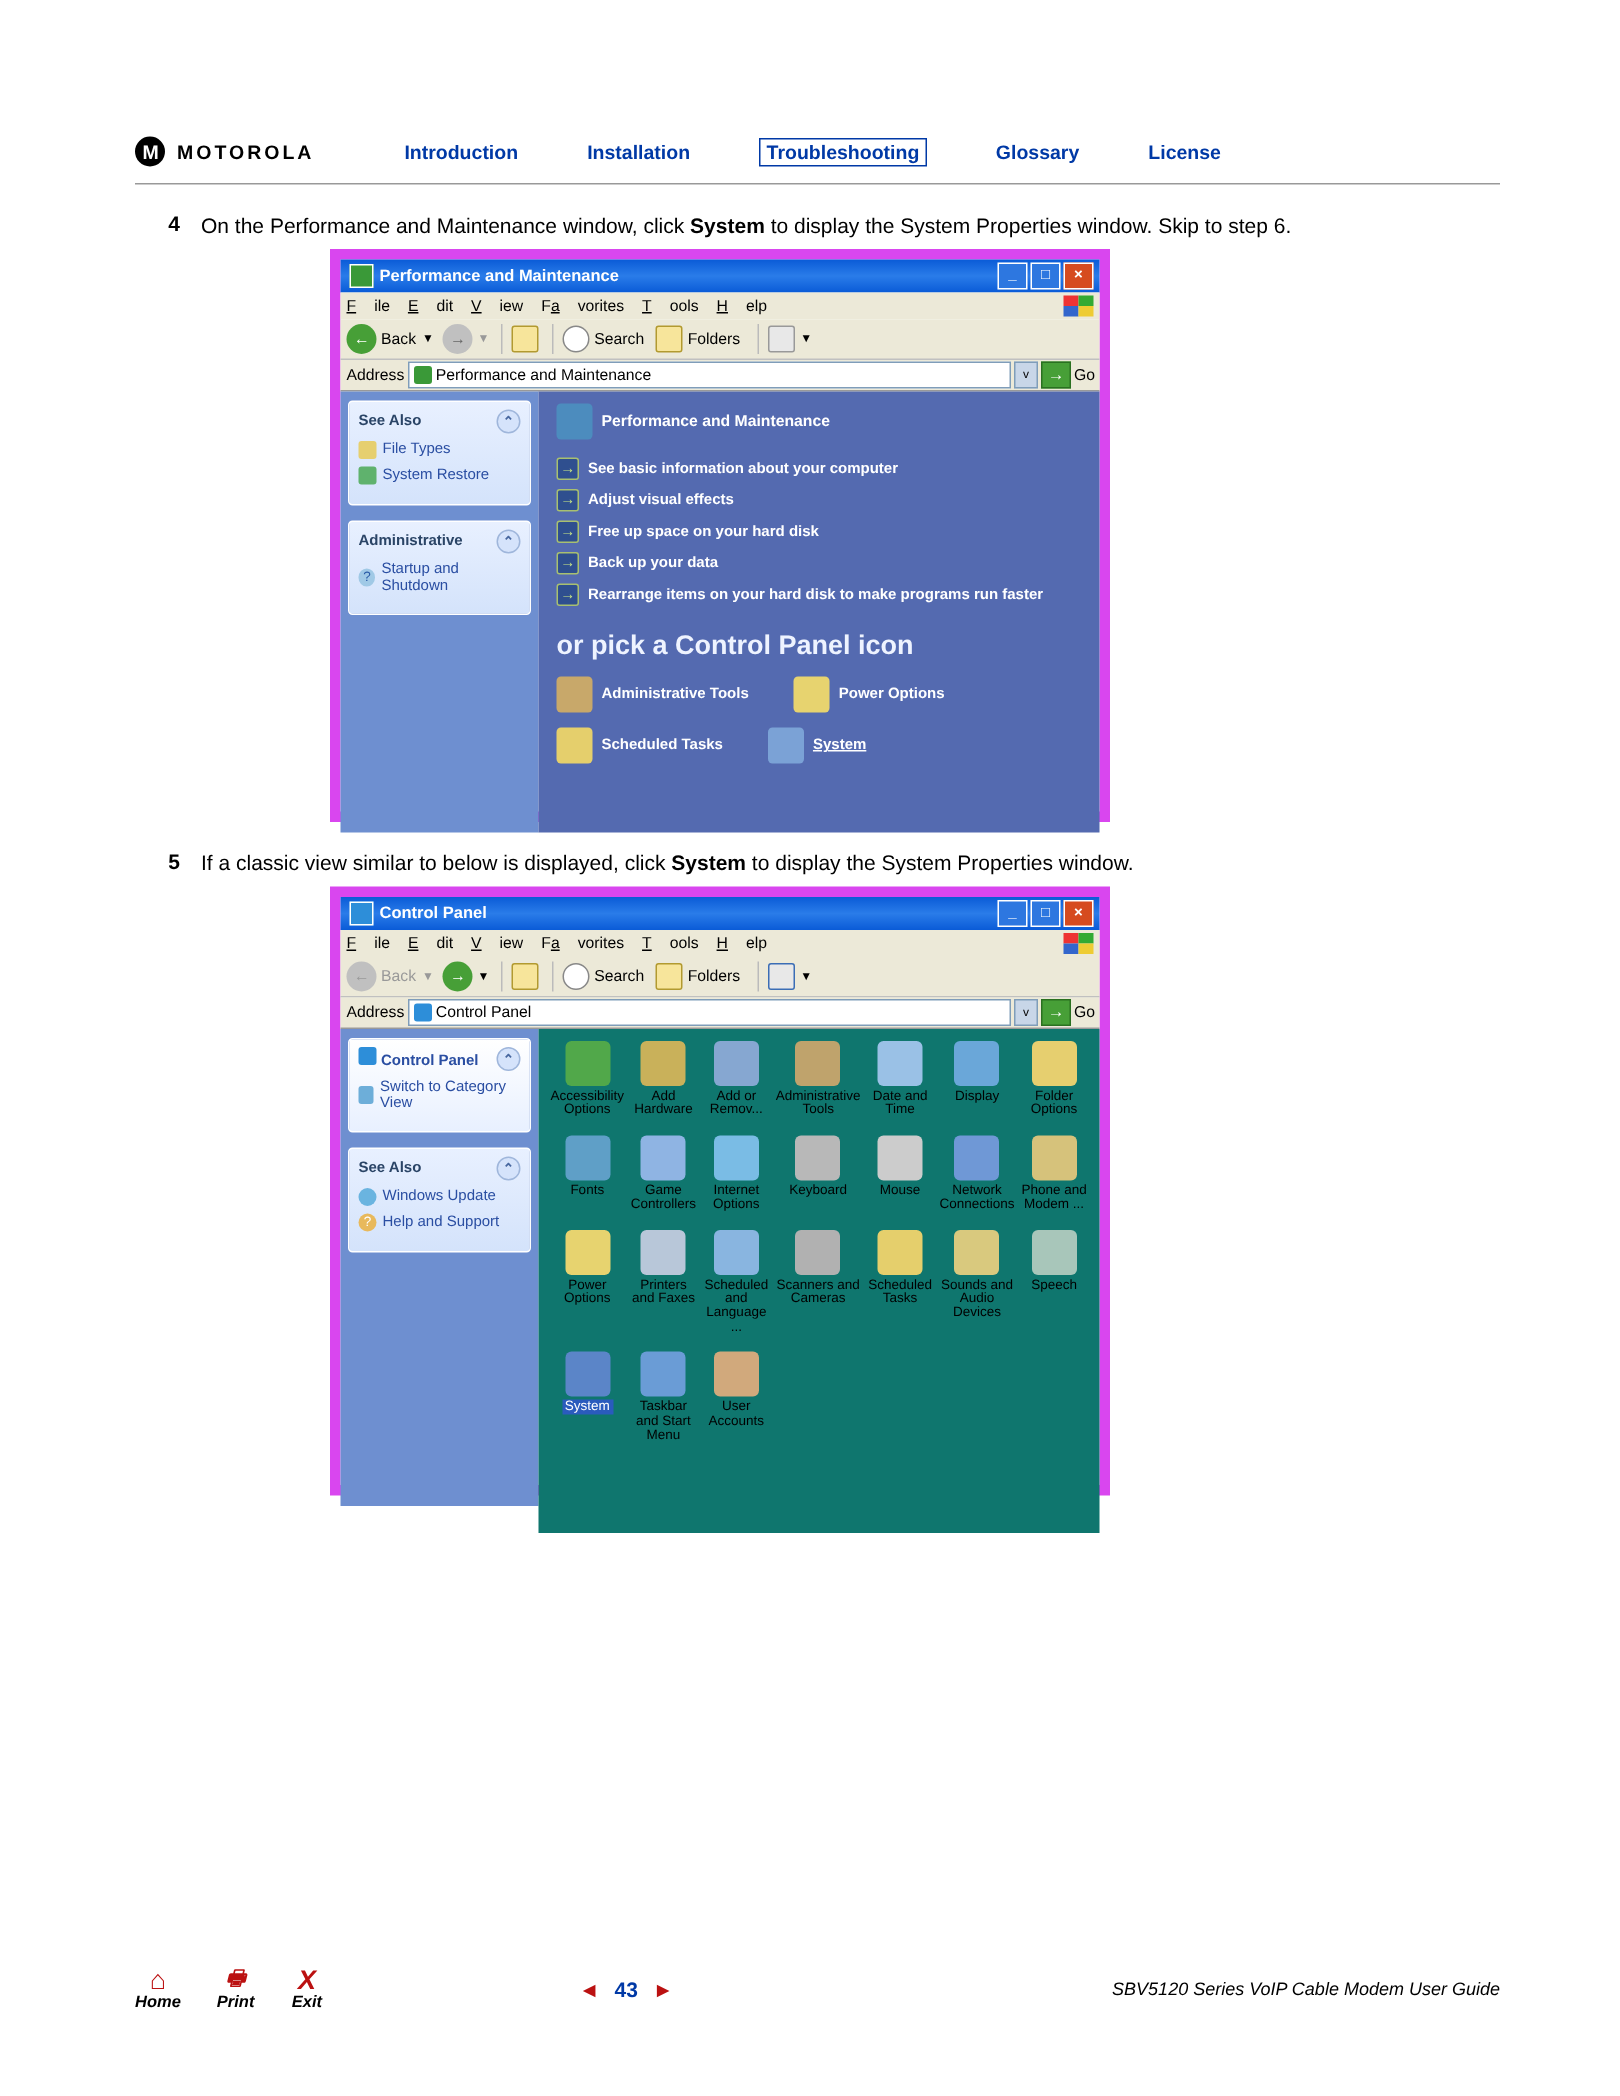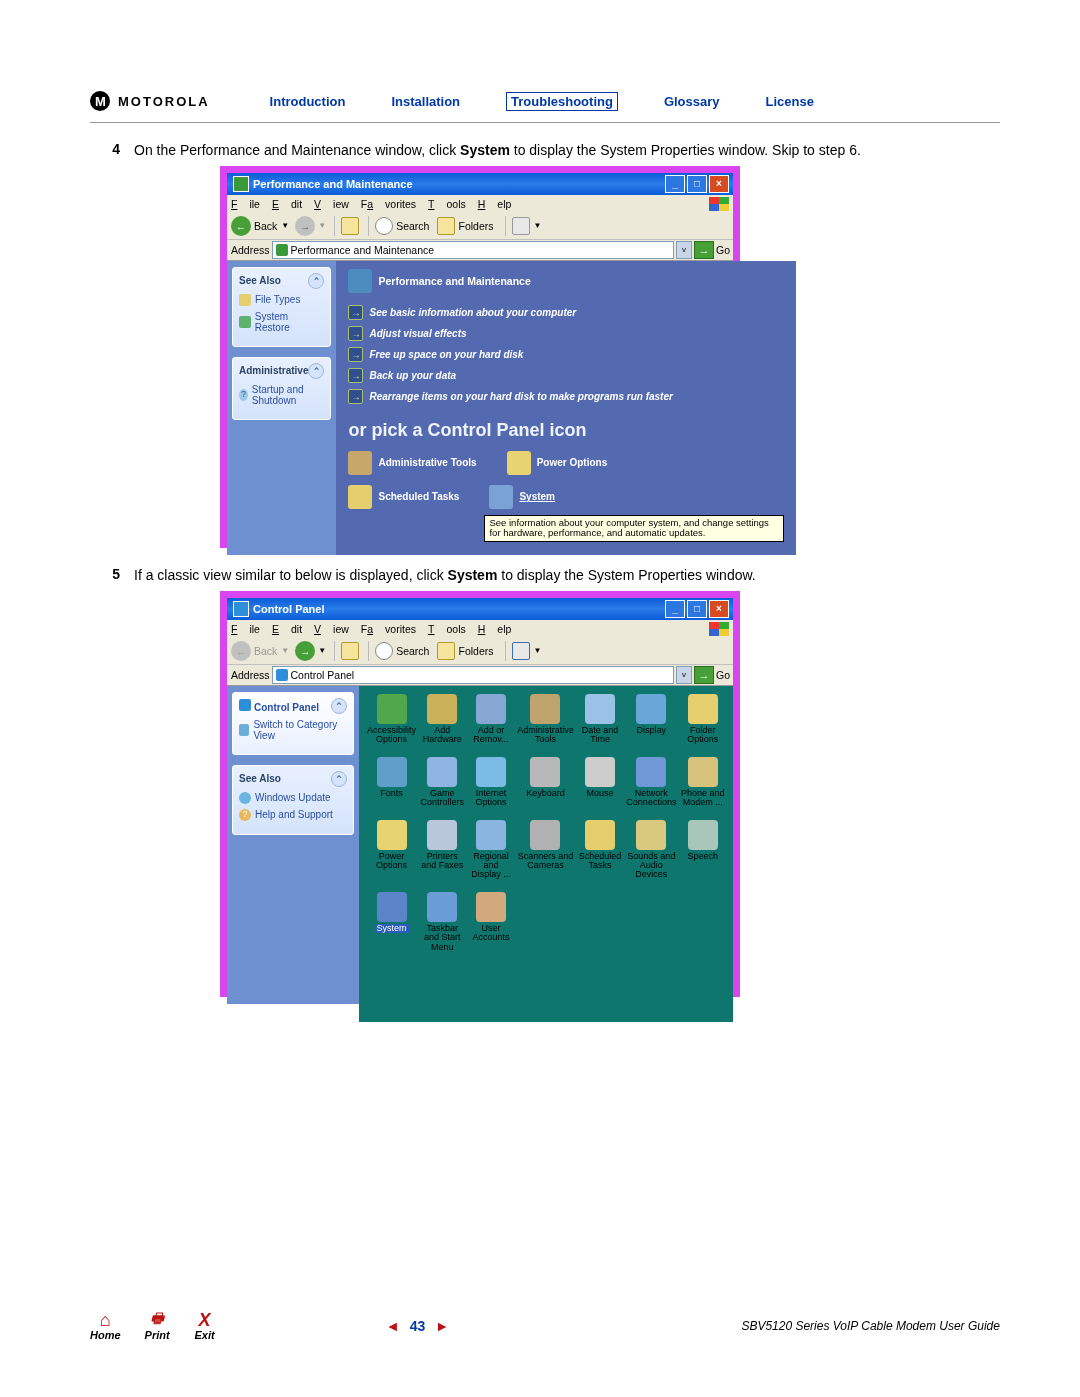--- a/index.html
+++ b/index.html
@@ -45,21 +45,21 @@
 .card-head .coll { width:14px; height:14px; border-radius:50%; background:#d5e3fb; border:1px solid #9fb6db; display:flex; align-items:center; justify-content:center; font-size:9px; color:#4868a0; }
 .side-link { color:#2a4ea2; margin:5px 0; display:flex; align-items:center; gap:4px; }
 .mini-icon { width:12px; height:12px; border-radius:2px; display:inline-block; }
 
 .content1 { flex:1; background:#546ab0; color:#fff; padding:8px 12px; font-size:10.5px; }
 .cat-head { display:flex; align-items:center; gap:6px; margin-bottom:12px; }
 .cat-head .cat-icon { width:24px; height:24px; background:#4c8cbe; border-radius:3px; }
 .big-head { font-size:18px; font-weight:bold; margin:6px 0 8px 0; color:#eef3ff; }
 .task-link { display:flex; align-items:center; gap:6px; margin:6px 0; }
 .task-arrow { width:13px; height:13px; border:1px solid #a8c070; background:#2f4f8f; color:#c3e087; display:flex; align-items:center; justify-content:center; font-size:10px; border-radius:2px; }
-.task-link .lbl { color:#fff; font-weight:bold; font-size:10px;font-style:italic; }
+.task-link .lbl { color:#fff; font-weight:bold; font-size:10px; }
 .cp-icons { display:flex; gap:30px; margin:10px 0 4px 0; flex-wrap:wrap; }
 .cp-item { display:flex; align-items:center; gap:6px; font-size:10px; font-weight:bold; }
 .cp-item .ico { width:24px; height:24px; border-radius:3px; }
 .tooltip-box { background:#ffffe1; border:1px solid #000; color:#000; font-size:9.5px; padding:2px 4px; width:290px; margin-top:6px; margin-left:136px; line-height:1.1; }
 
 .content2 { flex:1; background:#0f766e; padding:8px 8px; font-size:10px; height:320px; }
 .grid { display:grid; grid-template-columns:repeat(7,1fr); gap-row:0; row-gap:12px; column-gap:4px; }
 .grid-item { text-align:center; font-size:9px; line-height:1.05; }
 .grid-item .g-icon { width:30px; height:30px; margin:0 auto 2px auto; border-radius:4px; }
 .grid-item.sel .lbl { background:#2a5bbd; color:#fff; padding:0 2px; display:inline-block; }
@@ -209,21 +209,20 @@
         <div class="cp-icons">
           <div class="cp-item">
               <div class="ico" style="background:#e5cf6c;"></div>
               <span>Scheduled Tasks</span>
             </div>
           <div class="cp-item">
               <div class="ico" style="background:#7ba2d6;"></div>
               <span style="text-decoration:underline;">System</span>
             </div>
         </div>
-        <div class="tooltip-box">See information about your computer system, and change settings for hardware, performance, and automatic updates.</div>
       </div>
     </div>
   </div>
 
   <div class="step-row" style="margin-top:18px;">
     <div class="step-num">5</div>
     <div class="step-txt">
       <span>If a classic view similar to below is displayed, click </span><b>System</b><span> to display the System Properties window.</span>
     </div>
   </div>
@@ -316,21 +315,21 @@
             <div class="grid-item"><div class="g-icon" style="background:#e6cf6f;"></div><span class="lbl">Folder Options</span></div>
             <div class="grid-item"><div class="g-icon" style="background:#5f9fc7;"></div><span class="lbl">Fonts</span></div>
             <div class="grid-item"><div class="g-icon" style="background:#8fb4e3;"></div><span class="lbl">Game Controllers</span></div>
             <div class="grid-item"><div class="g-icon" style="background:#7abce5;"></div><span class="lbl">Internet Options</span></div>
             <div class="grid-item"><div class="g-icon" style="background:#b8b8b8;"></div><span class="lbl">Keyboard</span></div>
             <div class="grid-item"><div class="g-icon" style="background:#cccccc;"></div><span class="lbl">Mouse</span></div>
             <div class="grid-item"><div class="g-icon" style="background:#6f98d6;"></div><span class="lbl">Network Connections</span></div>
             <div class="grid-item"><div class="g-icon" style="background:#d6c27b;"></div><span class="lbl">Phone and Modem ...</span></div>
             <div class="grid-item"><div class="g-icon" style="background:#e7d36f;"></div><span class="lbl">Power Options</span></div>
             <div class="grid-item"><div class="g-icon" style="background:#b8c7d9;"></div><span class="lbl">Printers and Faxes</span></div>
-            <div class="grid-item"><div class="g-icon" style="background:#89b5e0;"></div><span class="lbl">Regional and Display ...</span></div>
+            <div class="grid-item"><div class="g-icon" style="background:#89b5e0;"></div><span class="lbl">Scheduled and Language ...</span></div>
             <div class="grid-item"><div class="g-icon" style="background:#b1b1b1;"></div><span class="lbl">Scanners and Cameras</span></div>
             <div class="grid-item"><div class="g-icon" style="background:#e5cf6c;"></div><span class="lbl">Scheduled Tasks</span></div>
             <div class="grid-item"><div class="g-icon" style="background:#d9c97e;"></div><span class="lbl">Sounds and Audio Devices</span></div>
             <div class="grid-item"><div class="g-icon" style="background:#a8c6ba;"></div><span class="lbl">Speech</span></div>
             <div class="grid-item sel"><div class="g-icon" style="background:#5b85c8;"></div><span class="lbl">System</span></div>
             <div class="grid-item"><div class="g-icon" style="background:#6a9cd6;"></div><span class="lbl">Taskbar and Start Menu</span></div>
             <div class="grid-item"><div class="g-icon" style="background:#d1a97c;"></div><span class="lbl">User Accounts</span></div>
           </div>
       </div>
     </div>

